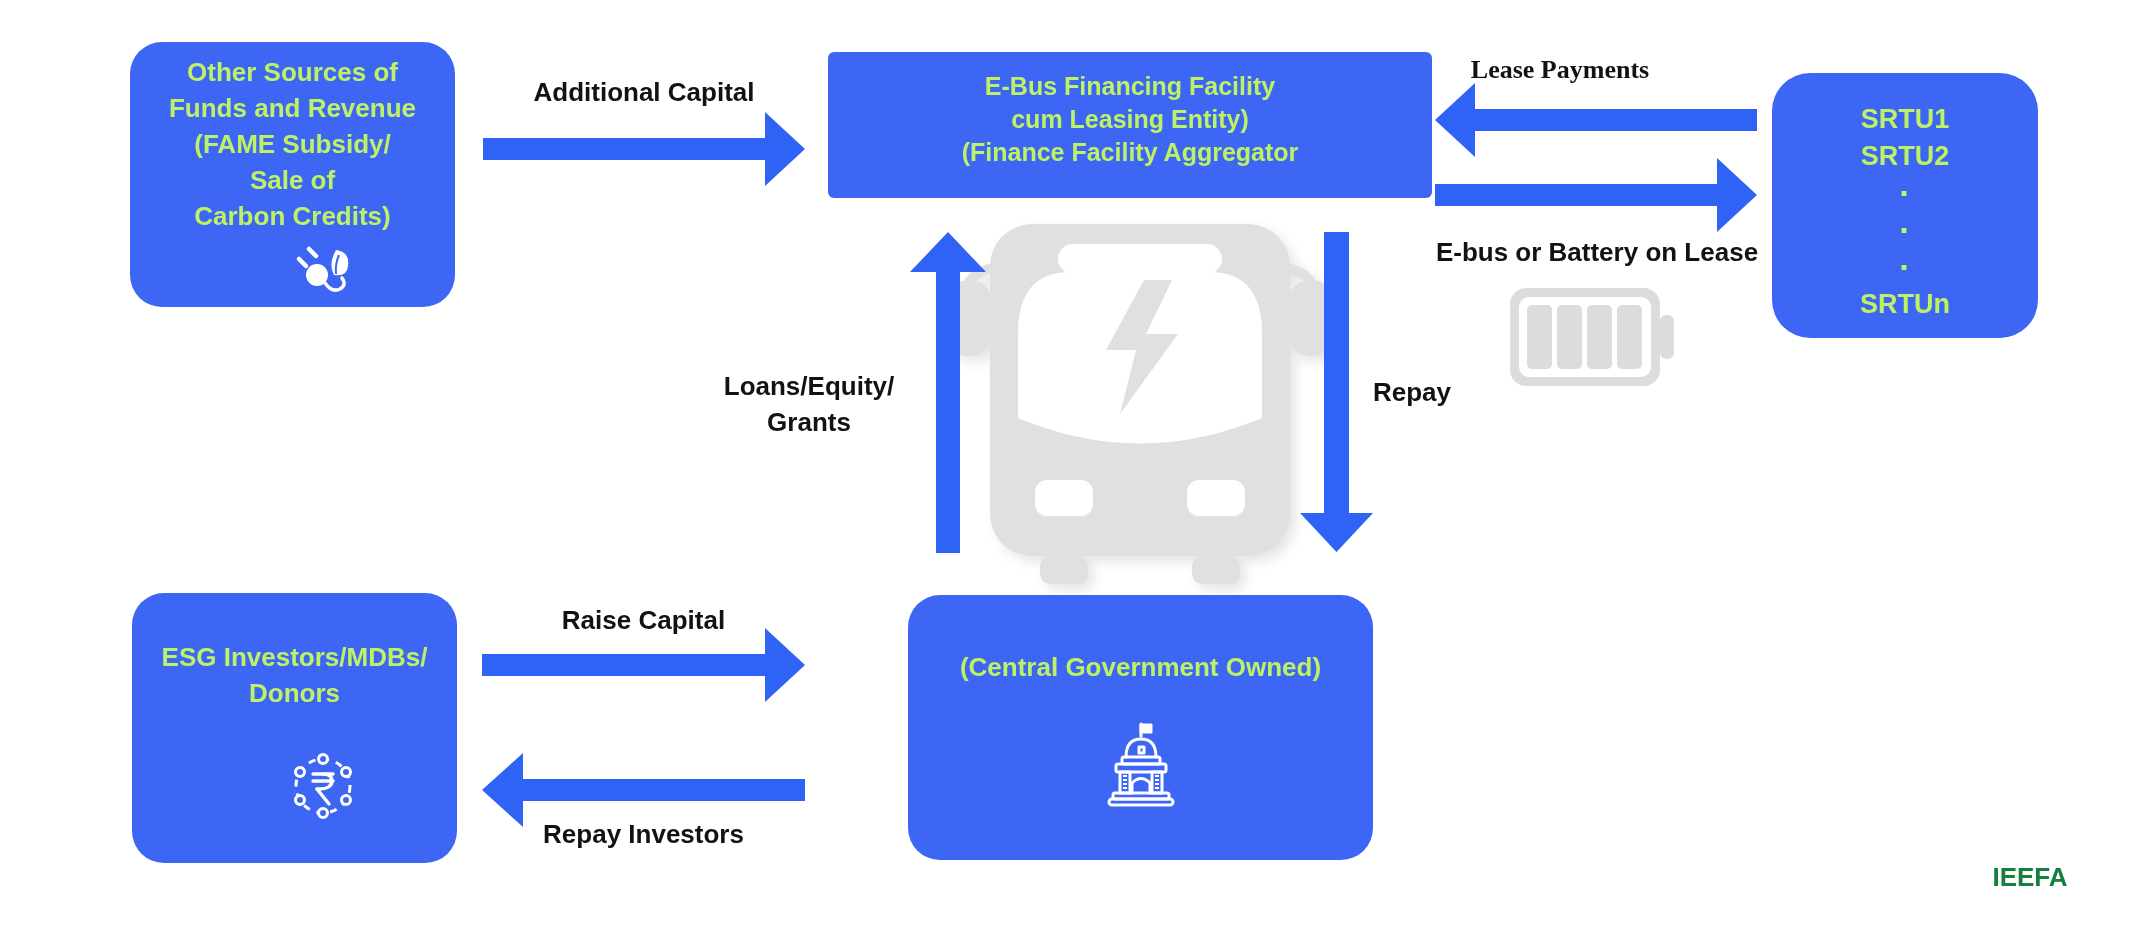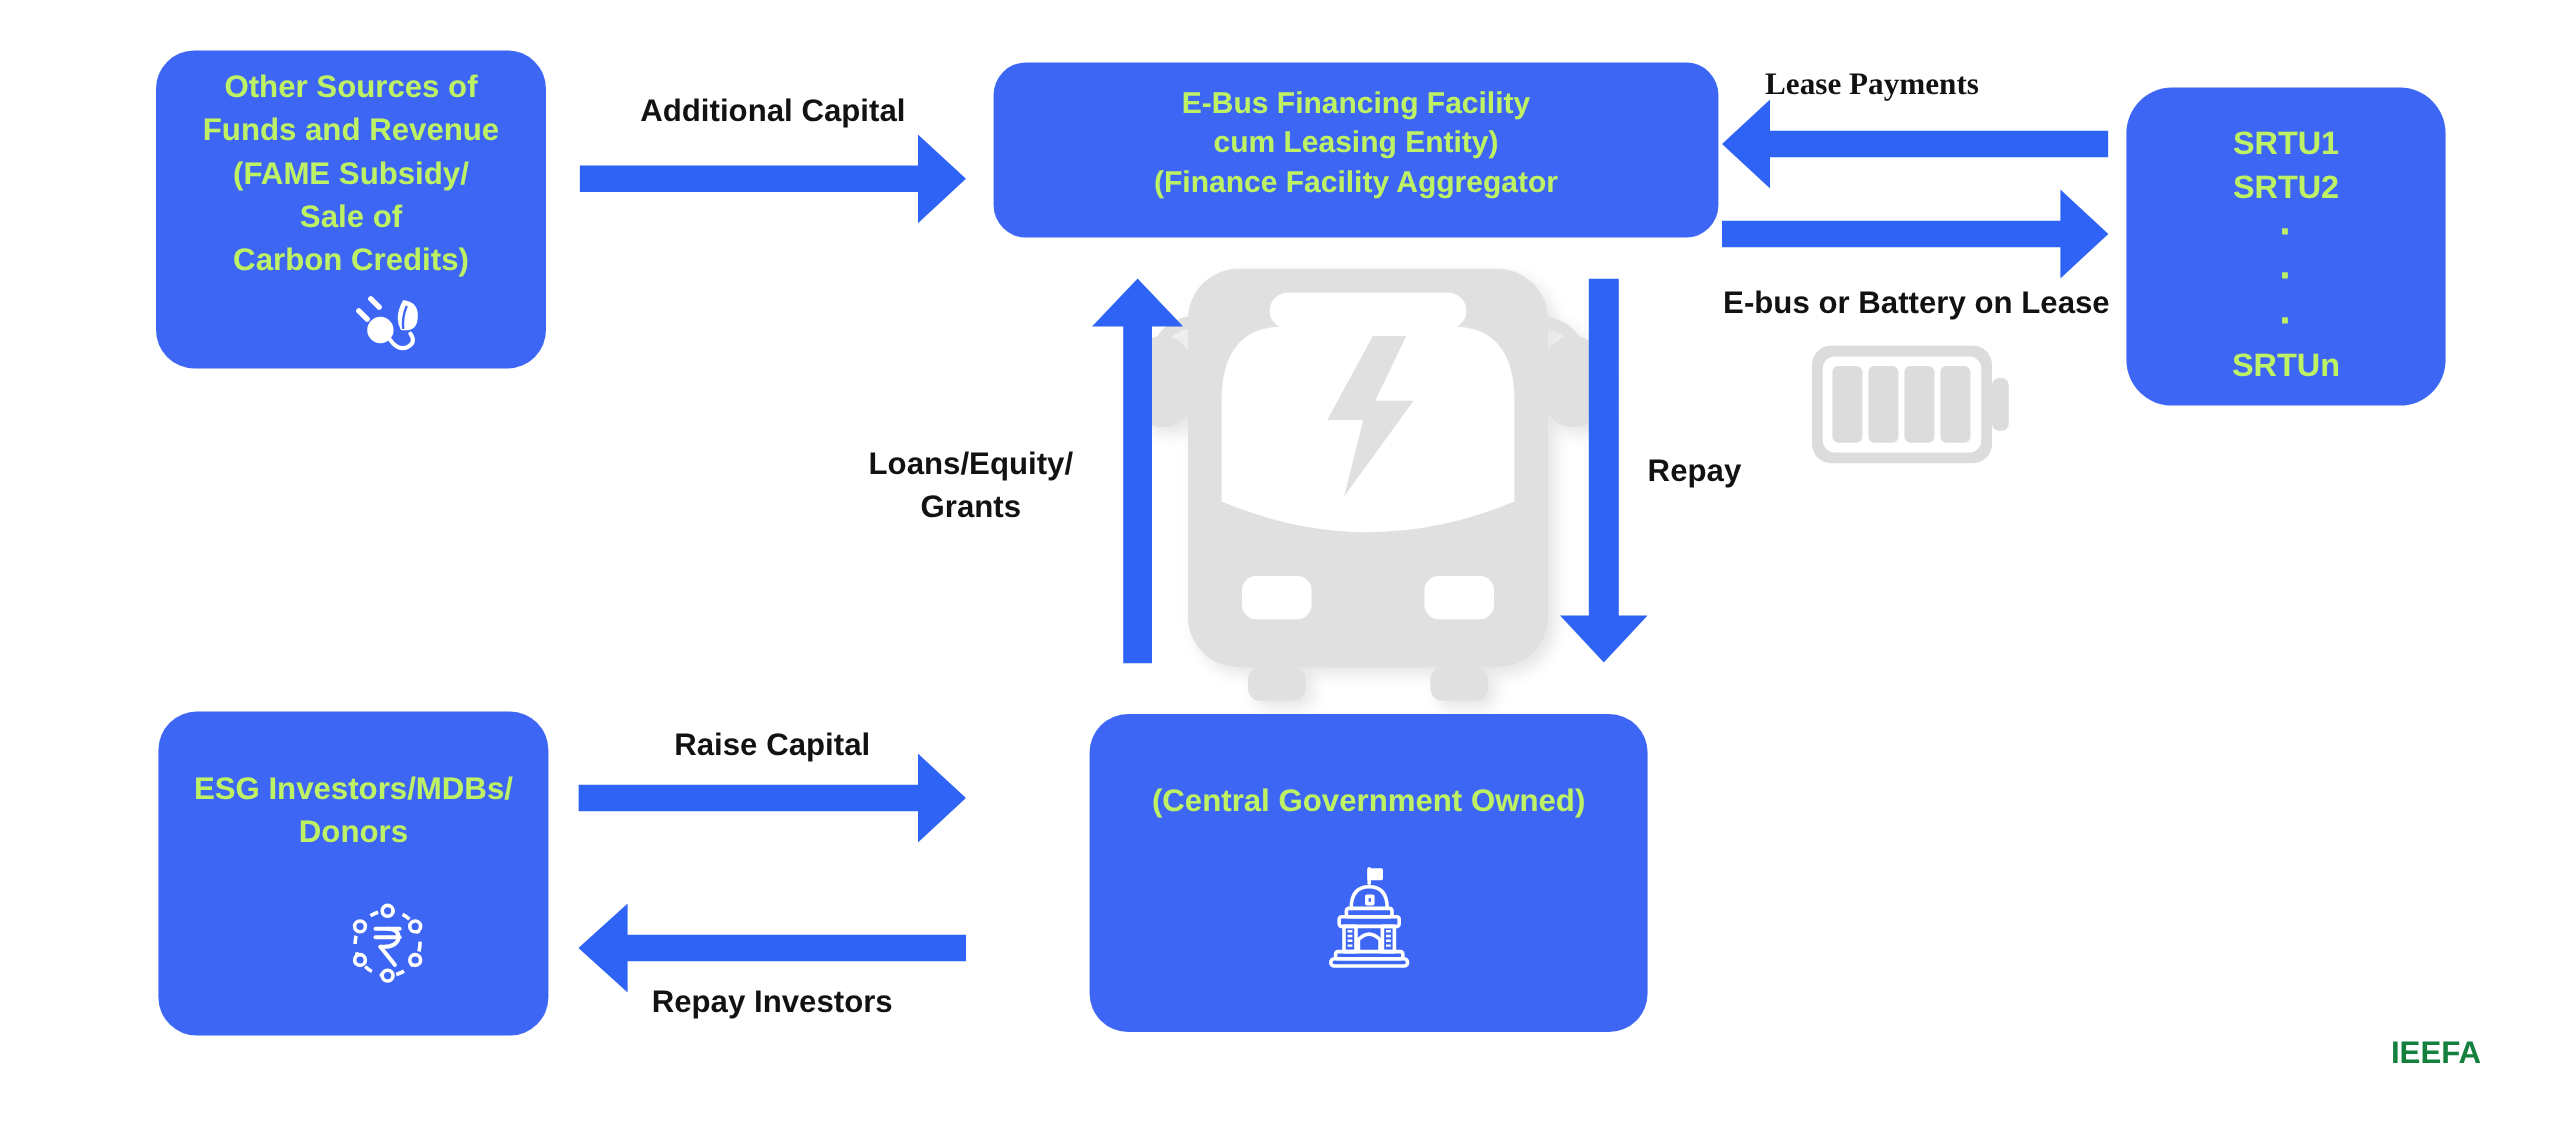--- a/index.html
+++ b/index.html
@@ -3,21 +3,21 @@
 <meta charset="utf-8">
 <style>
   html,body{margin:0;padding:0;background:#fff;}
   #canvas{position:relative;width:2133px;height:950px;background:#fff;overflow:hidden;
           font-family:"Liberation Sans",sans-serif;}
   .box{position:absolute;background:#3E66F4;color:#bef264;font-weight:bold;text-align:center;
        display:flex;flex-direction:column;align-items:center;box-sizing:border-box;}
   .box .line{width:100%;}
   #box-other{left:130px;top:42px;width:325px;height:265px;border-radius:32px;
              font-size:26px;line-height:36px;padding-top:12px;}
-  #box-ebus{left:828px;top:52px;width:604px;height:146px;border-radius:27px;
+  #box-ebus{left:828px;top:52px;width:604px;height:146px;border-radius:6px;
             font-size:25px;line-height:33px;justify-content:center;padding-bottom:12px;}
   #box-srtu{left:1772px;top:73px;width:266px;height:265px;border-radius:38px;
             font-size:27px;padding-top:28px;}
   #box-srtu .srtu-row{line-height:37px;}
   #box-srtu .srtu-dot{font-size:34px;line-height:37px;}
   #box-esg{left:132px;top:593px;width:325px;height:270px;border-radius:32px;
            font-size:26px;line-height:36px;padding-top:46px;}
   #box-nodal{left:908px;top:595px;width:465px;height:265px;border-radius:32px;
              font-size:26px;line-height:35px;padding-top:55px;}
   .box-icon{margin-top:8px;}

